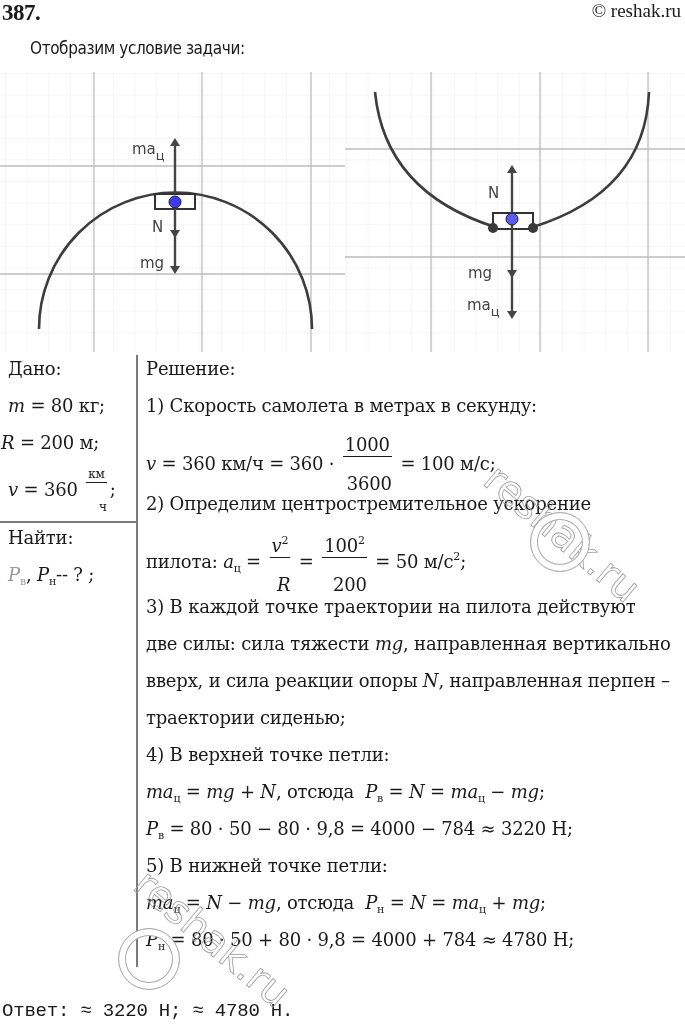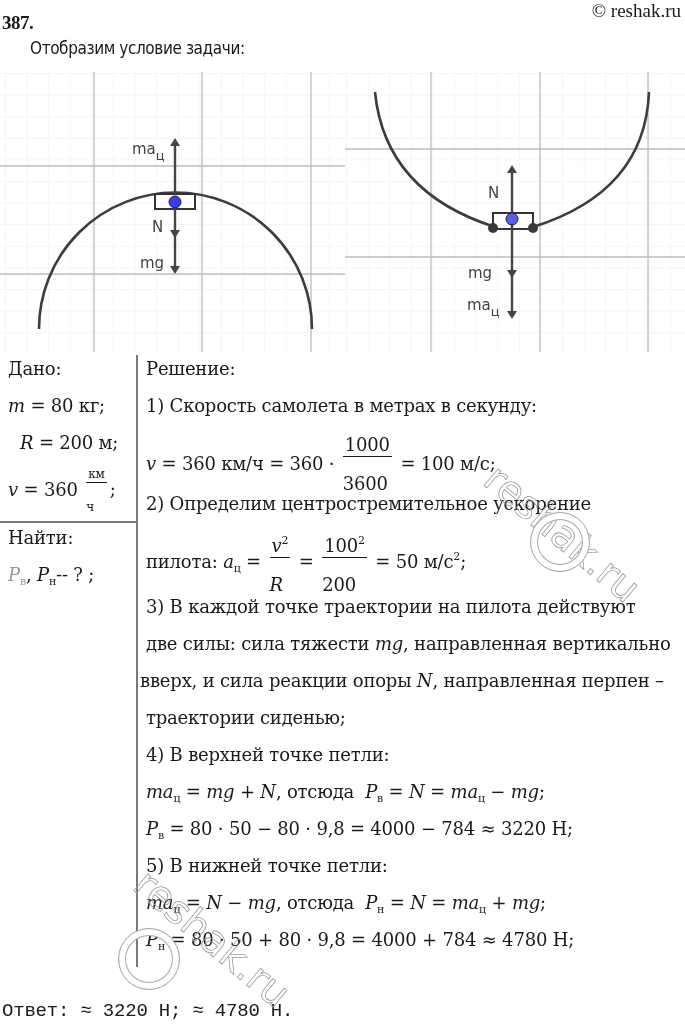--- a/index.html
+++ b/index.html
@@ -2,28 +2,28 @@
 <html><head>
 <meta charset="utf-8">
 <style>
   html, body { margin: 0; padding: 0; background: #ffffff; }
   body {
     width: 685px; height: 1027px; position: relative; overflow: hidden;
     font-family: "DejaVu Serif", "Liberation Serif", serif;
     color: #1a1a1a;
   }
   .abs { position: absolute; }
-  .problem-num { left: 2px; top: 12px; font-size: 19px; font-weight: bold; font-family: "Liberation Serif", serif; letter-spacing: -0.5px; }
+  .problem-num { left: 2px; top: 0px; font-size: 23px; font-weight: bold; font-family: "Liberation Serif", serif; letter-spacing: -0.5px; }
   .copyright { right: 4px; top: 0px; font-size: 19px; font-family: "Liberation Serif", serif; margin-left: 16px; }
   .intro { left: 2px; top: 38px; font-size: 17px; font-family: "DejaVu Sans", sans-serif; font-stretch: condensed; letter-spacing: -0.4px; margin-left: 28px; }
   .txt { font-size: 18px; white-space: nowrap; letter-spacing: -0.2px; font-family: "DejaVu Serif", serif; }
   .it { font-style: italic; }
   sub { font-size: 11px; vertical-align: -4px; }
   sup { font-size: 11px; vertical-align: 8px; }
-  .frac { display: inline-block; vertical-align: middle; text-align: left; margin: 0 3px; }
+  .frac { display: inline-block; vertical-align: middle; text-align: right; margin: 0 3px; }
   .frac .num { display: block; border-bottom: 1.5px solid #1a1a1a; padding: 0 2px; line-height: 22px; }
   .frac .den { display: block; line-height: 22px; margin-top: 16px; }
   .frac.small { font-size: 12px; }
   .frac.small .num, .frac.small .den { line-height: 16px; }
   .vdivider { left: 136px; top: 355px; width: 2px; height: 612px; background: #7a7a7a; }
   .hdivider { left: 0px; top: 521px; width: 137px; height: 1.5px; background: #7a7a7a; }
   .wm { color: transparent; -webkit-text-stroke: 0.8px #9a9a9a; font-family: "DejaVu Sans", sans-serif; font-size: 40px; }
   svg text { font-family: "DejaVu Sans", sans-serif; }
 </style>
 </head>
@@ -89,35 +89,35 @@
   <text x="143" y="126" font-size="15" fill="#444">N</text>
   <text x="123" y="206" font-size="15" fill="#444">mg</text>
   <text x="122" y="238" font-size="15" fill="#444"><tspan>ma</tspan><tspan dy="6" font-size="13">ц</tspan></text>
 </svg>
 
 <div class="abs vdivider"></div>
 <div class="abs hdivider"></div>
 
 <div class="abs txt" style="left:8px;top:358px">Дано:</div>
 <div class="abs txt" style="left:8px;top:395px"><span class="it">m</span><span> = 80 кг;</span></div>
-<div class="abs txt" style="left:20px;top:432px"><span class="it">R</span><span> = 200 м;</span></div>
+<div class="abs txt" style="left:1px;top:432px"><span class="it">R</span><span> = 200 м;</span></div>
 <div class="abs txt" style="left:8px;top:466px"><span class="it">v</span><span> = 360 </span><span class="frac small"><span class="num">км</span><span class="den">ч</span></span><span>;</span></div>
 
 <div class="abs txt" style="left:8px;top:527px">Найти:</div>
 <div class="abs txt" style="left:8px;top:564px"><span class="it" style="color:#999">P</span><sub style="color:#999">в</sub><span>, </span><span class="it">P</span><sub>н</sub><span>-- ? ;</span></div>
 
 <div class="abs txt" style="left:146px;top:358px">Решение:</div>
 <div class="abs txt" style="left:146px;top:395px">1) Скорость самолета в метрах в секунду:</div>
 <div class="abs txt" style="left:146px;top:434px"><span class="it">v</span><span> = 360 км/ч = 360 · </span><span class="frac"><span class="num">1000</span><span class="den">3600</span></span><span> = 100 м/с;</span></div>
 <div class="abs txt" style="left:146px;top:493px">2) Определим центростремительное ускорение</div>
 <div class="abs txt" style="left:146px;top:530px"><span>пилота:  </span><span class="it">a</span><sub>ц</sub> = <span class="frac"><span class="num"><span class="it">v</span><sup>2</sup></span><span class="den it">R</span></span> = <span class="frac"><span class="num"><span>100</span><sup>2</sup></span><span class="den">200</span></span><span> = 50 м/с</span><sup>2</sup><span>;</span></div>
 
 <div class="abs txt" style="left:146px;top:596px">3) В каждой точке траектории на пилота действуют</div>
 <div class="abs txt" style="left:146px;top:633px"><span>две силы: сила тяжести </span><span class="it">mg</span><span>, направленная вертикально</span></div>
-<div class="abs txt" style="left:140px;top:670px"><span>вверх, и сила реакции опоры </span><span class="it">N</span><span>, направленная перпен –</span></div>
+<div class="abs txt" style="left:146px;top:670px"><span>вверх, и сила реакции опоры </span><span class="it">N</span><span>, направленная перпен –</span></div>
 <div class="abs txt" style="left:146px;top:707px">траектории сиденью;</div>
 
 <div class="abs txt" style="left:146px;top:744px">4) В верхней точке петли:</div>
 <div class="abs txt" style="left:146px;top:781px"><span class="it">ma</span><sub>ц</sub> = <span class="it">mg</span> + <span class="it">N</span>, отсюда&nbsp; <span class="it">P</span><sub>в</sub> = <span class="it">N</span> = <span class="it">ma</span><sub>ц</sub> − <span class="it">mg</span>;</div>
 <div class="abs txt" style="left:146px;top:818px"><span class="it">P</span><sub>в</sub><span> = 80 · 50 − 80 · 9,8 = 4000 − 784 ≈ 3220 Н;</span></div>
 
 <div class="abs txt" style="left:146px;top:855px">5) В нижней точке петли:</div>
 <div class="abs txt" style="left:146px;top:892px"><span class="it">ma</span><sub>ц</sub> = <span class="it">N</span> − <span class="it">mg</span>, отсюда&nbsp; <span class="it">P</span><sub>н</sub> = <span class="it">N</span> = <span class="it">ma</span><sub>ц</sub> + <span class="it">mg</span>;</div>
 <div class="abs txt" style="left:146px;top:929px"><span class="it">P</span><sub>н</sub><span> = 80 · 50 + 80 · 9,8 = 4000 + 784 ≈ 4780 Н;</span></div>
 

